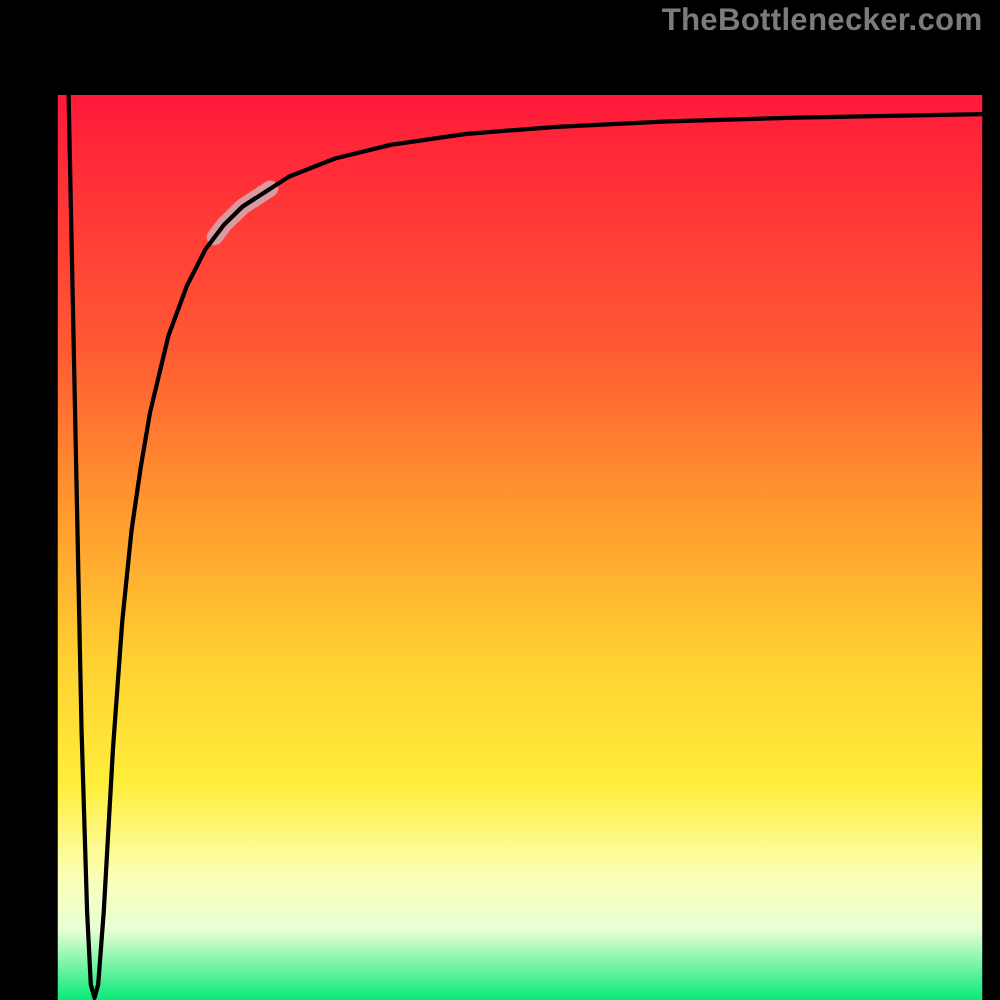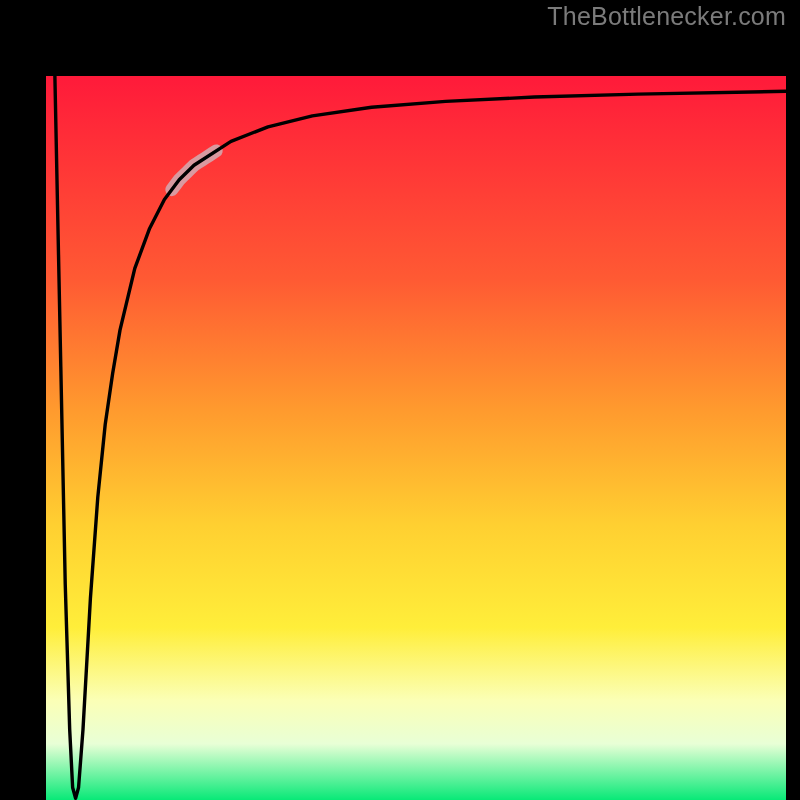--- a/index.html
+++ b/index.html
@@ -25,21 +25,21 @@
     top: 44px;
     width: 740px;
     height: 726px;
   }
   .watermark {
     position: absolute;
     top: 2px;
     right: 14px;
     color: #7b7b7b;
     font-size: 25px;
-    font-weight: 400;
+    font-weight: 700;
     letter-spacing: 0.2px;
   }
   svg { display: block; }
 </style>
 </head>
 <body>
 
 <div class="watermark">TheBottlenecker.com</div>
 
 <div class="frame">

